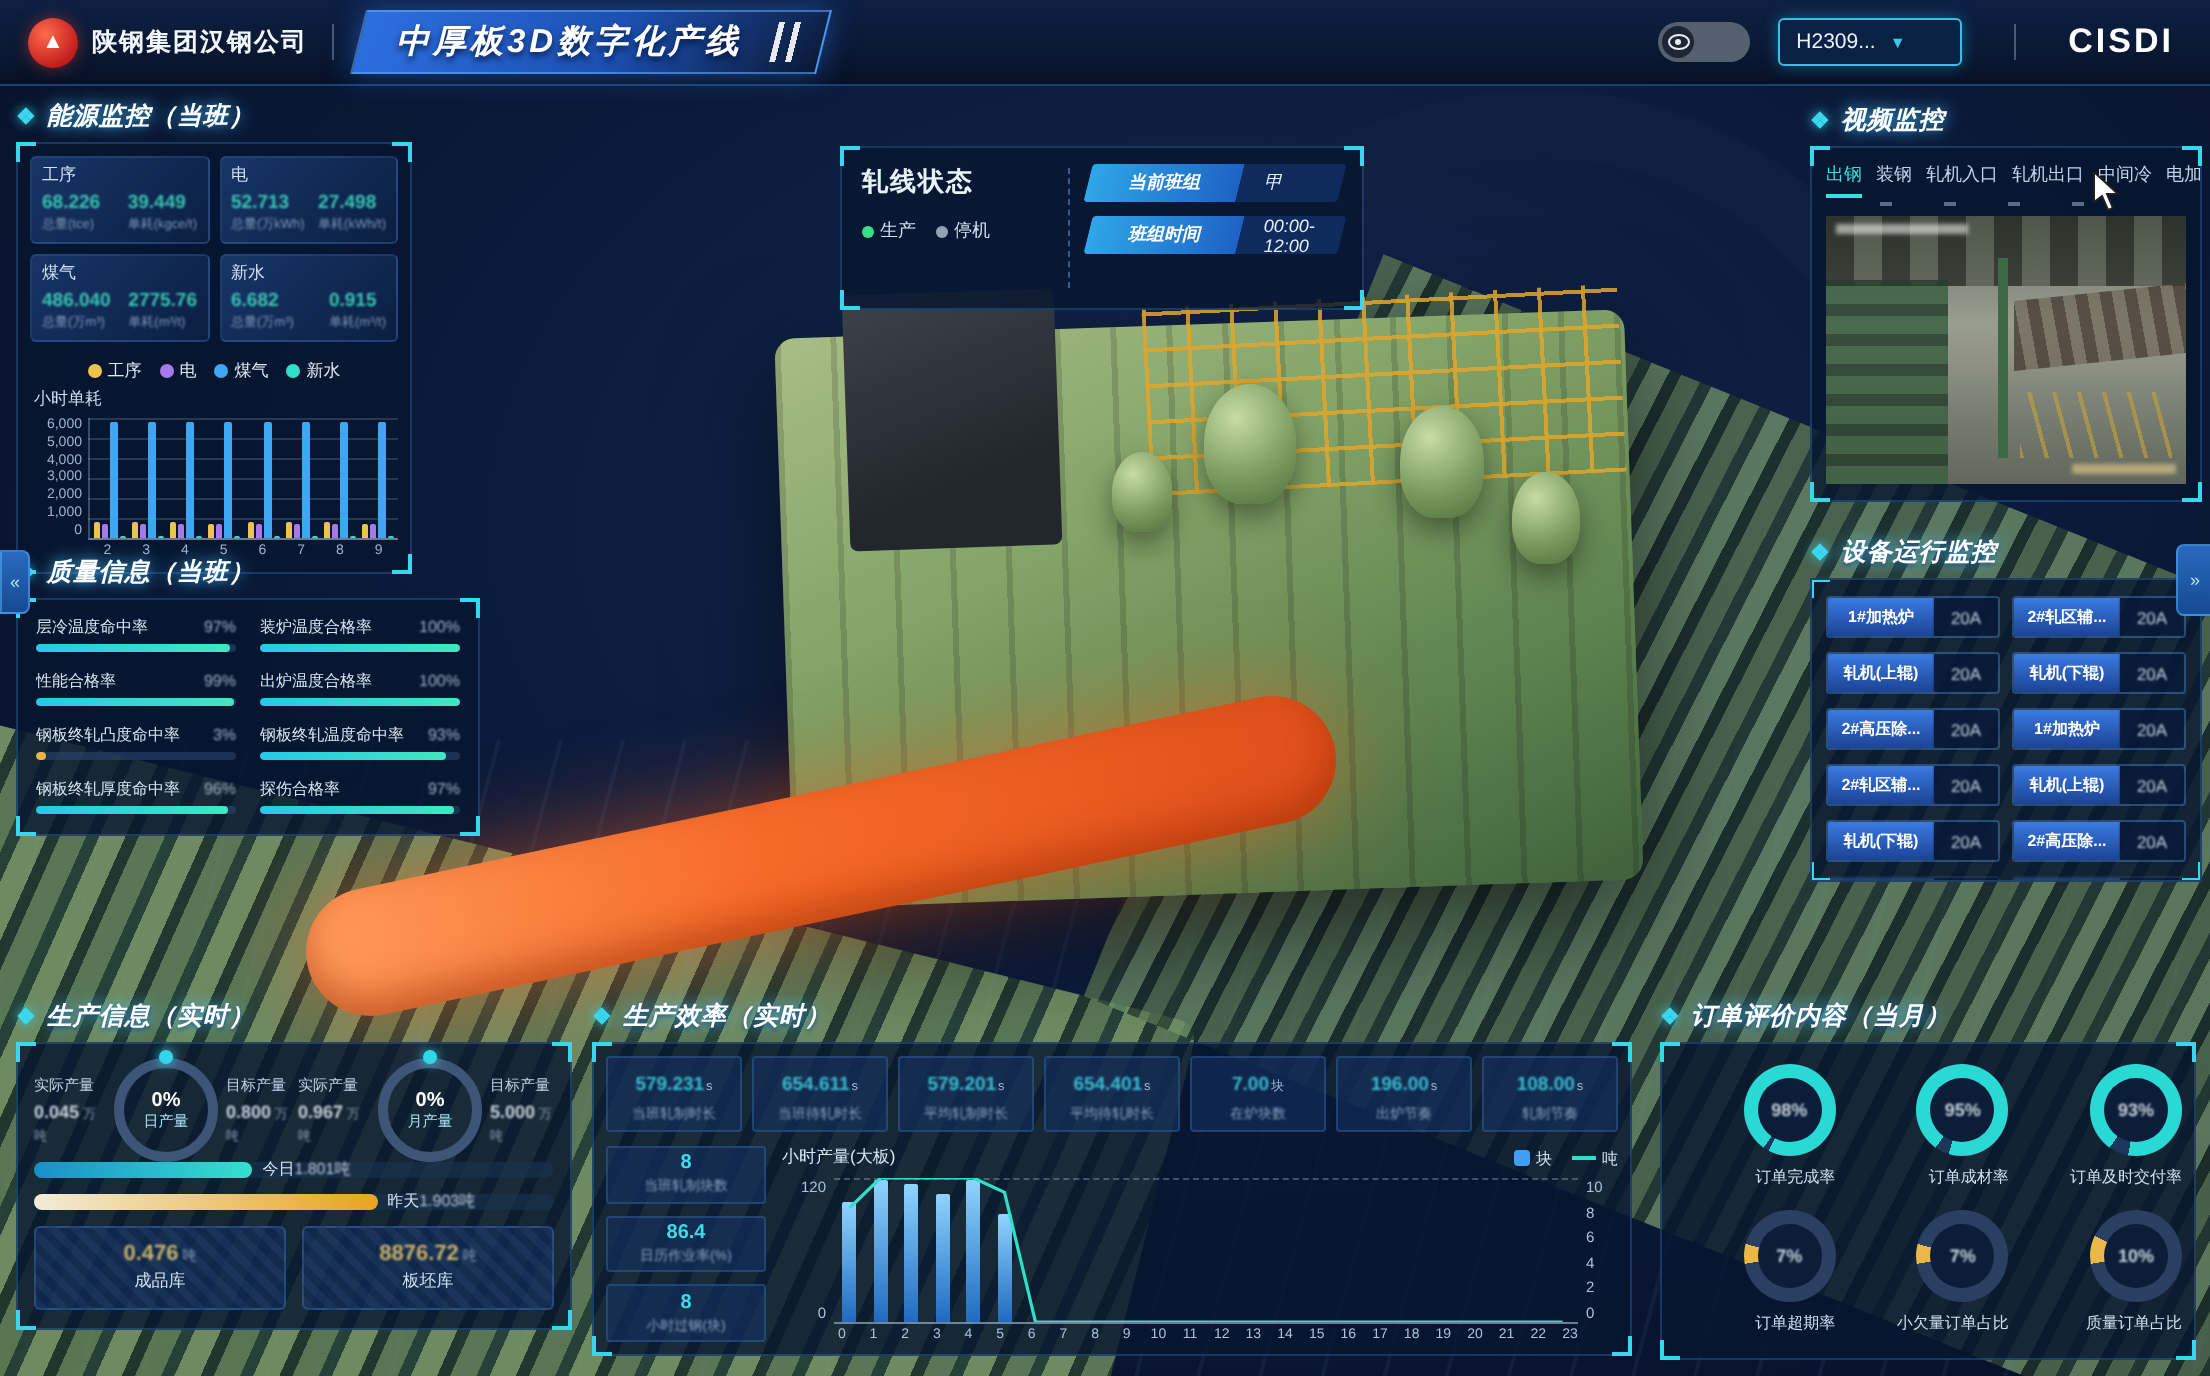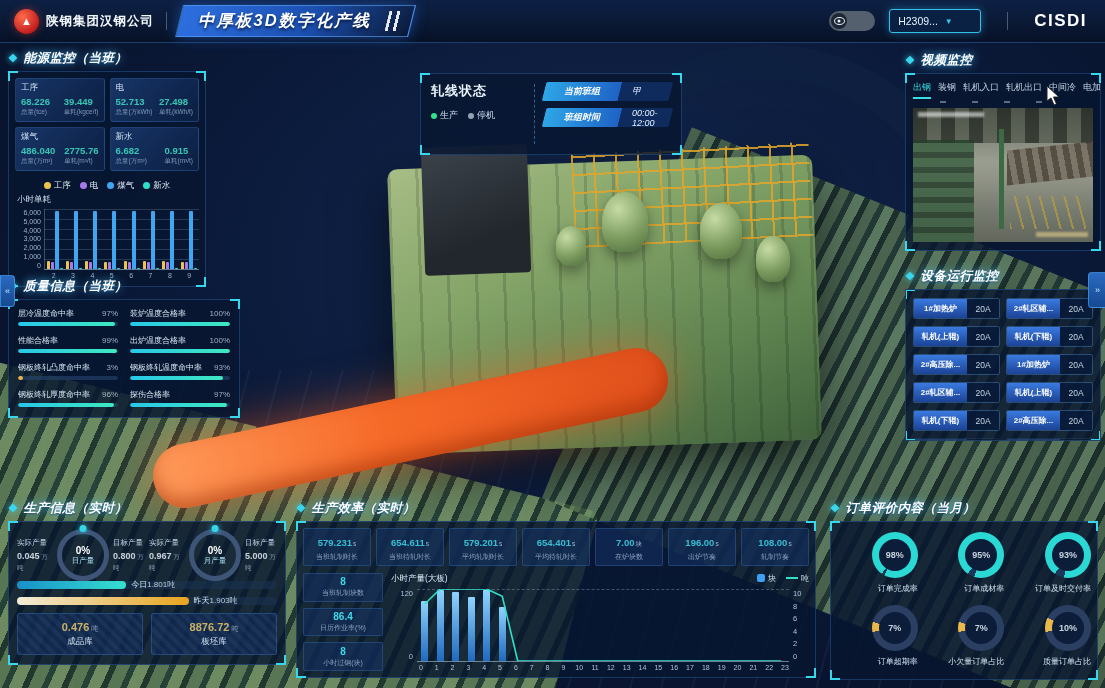--- a/index.html
+++ b/index.html
@@ -181,21 +181,21 @@
   .eff-card .v{font-size:9.5px;font-weight:bold;color:#3fd8e8;}
   .eff-card .u{font-size:6.5px;color:#9fb6d2;margin-left:1px;}
   .eff-card .l{font-size:7px;color:#9fb6d2;margin-top:2px;white-space:nowrap;}
   .eff-body{display:flex;gap:8px;margin-top:7px;}
   .eff-side{flex:0 0 80px;display:flex;flex-direction:column;gap:6px;}
   .eff-sstat{flex:1;background:rgba(20,48,96,.6);border:1px solid rgba(80,150,230,.25);border-radius:2px;
     display:flex;flex-direction:column;align-items:center;justify-content:center;gap:1px;}
   .eff-sstat .v{font-size:10px;font-weight:bold;color:#3fd8e8;}
   .eff-sstat .l{font-size:7px;color:#9fb6d2;}
   .hx{flex:1;position:relative;}
-  .hx-head{display:flex;justify-content:space-between;align-items:flex-start;font-size:8.5px;color:#d8e8f6;}
+  .hx-head{display:flex;justify-content:space-between;align-items:center;font-size:8.5px;color:#d8e8f6;}
   .hx-legend{display:flex;gap:10px;align-items:center;font-size:8px;color:#cfe0ee;}
   .lg-bar{width:8px;height:8px;border-radius:2px;display:inline-block;margin-right:3px;vertical-align:-1px;}
   .lg-line{width:12px;height:2px;display:inline-block;margin-right:3px;vertical-align:2px;}
   .hx-wrap{display:flex;margin-top:4px;}
   .hx-yl{width:22px;display:flex;flex-direction:column;justify-content:space-between;align-items:flex-end;
     font-size:7.5px;color:#aac4de;padding-right:4px;height:72px;}
   .hx-plot{flex:1;position:relative;height:72px;border-bottom:1px solid rgba(170,196,222,.6);}
   .hx-topline{position:absolute;top:0;left:0;right:0;border-top:1px dashed rgba(170,196,222,.35);}
   .hx-bars{position:absolute;inset:0;display:flex;align-items:flex-end;}
   .hx-cell{flex:1;display:flex;justify-content:center;align-items:flex-end;}

